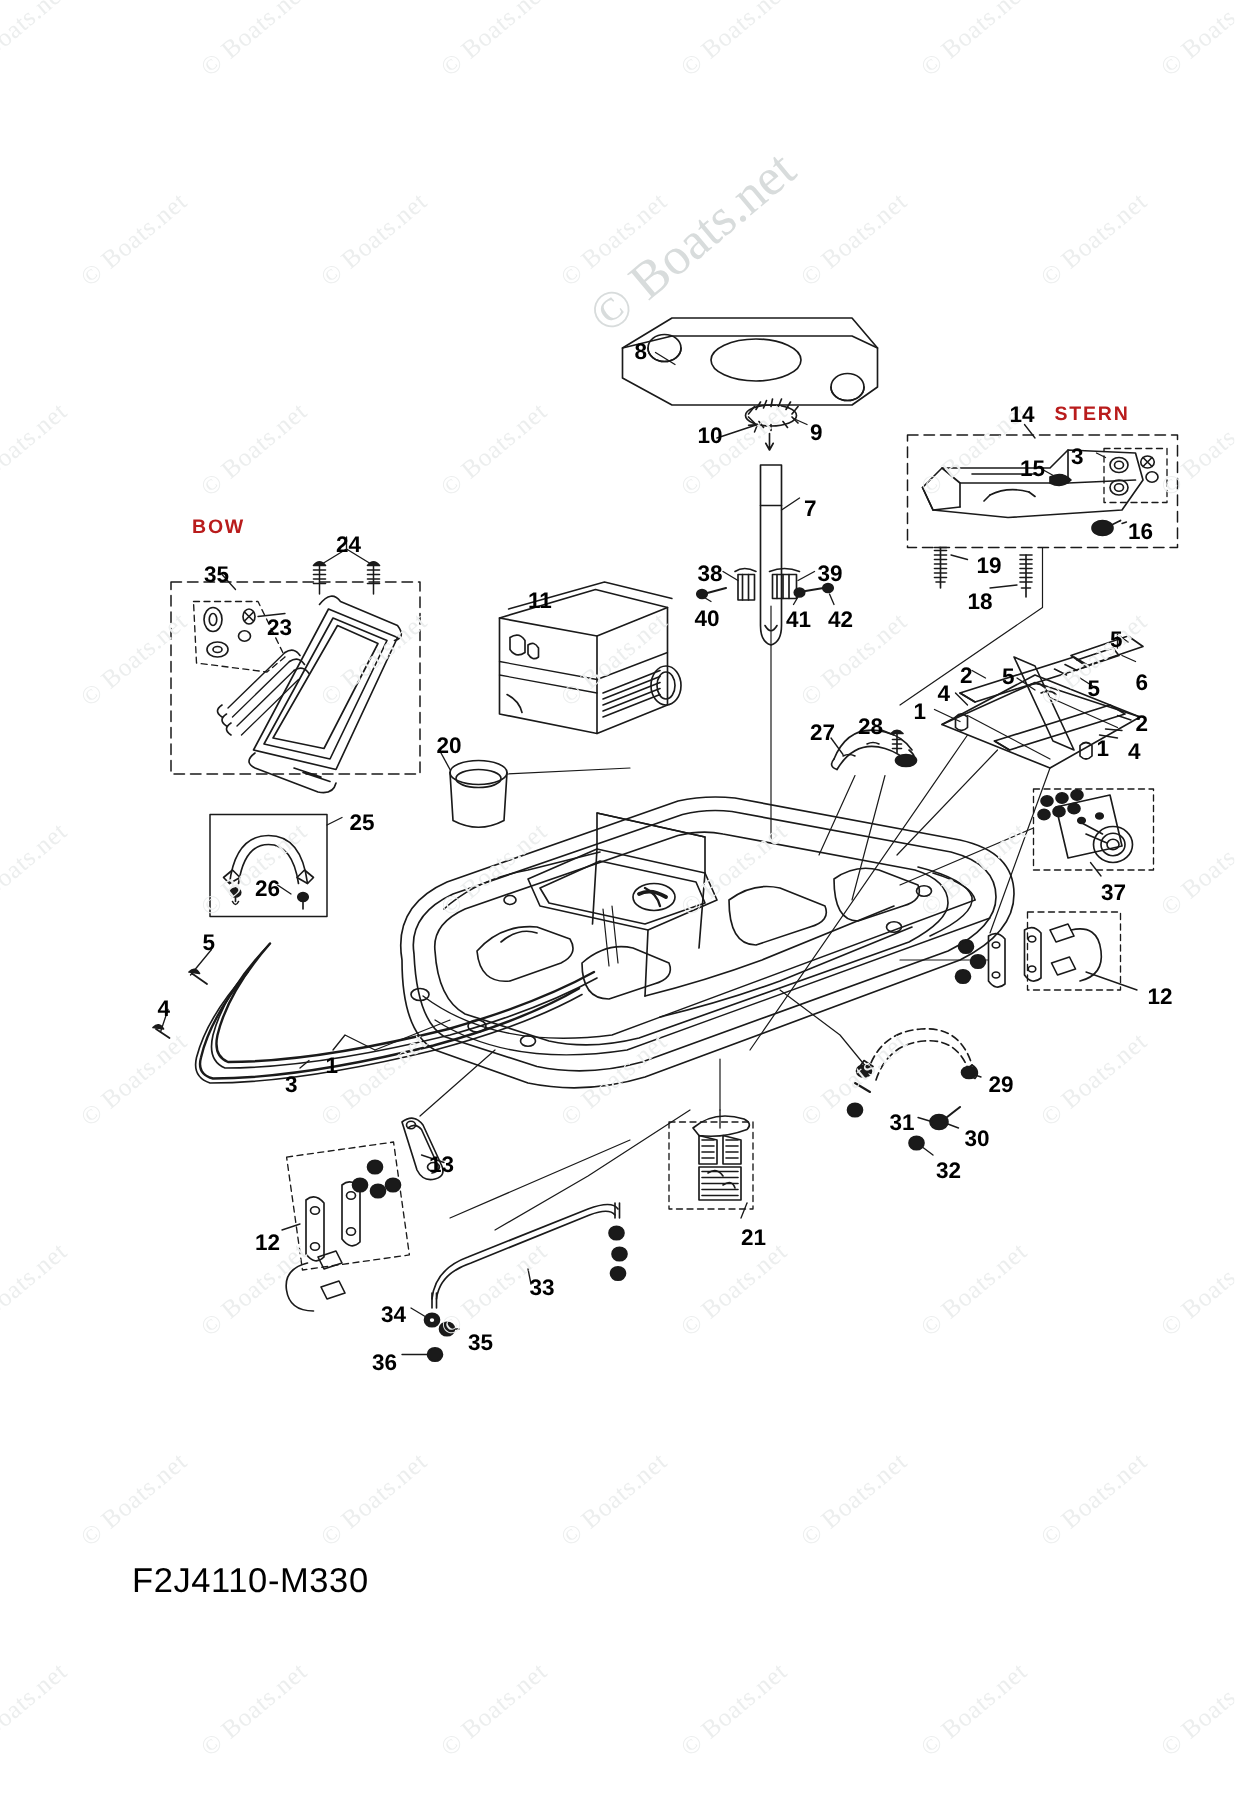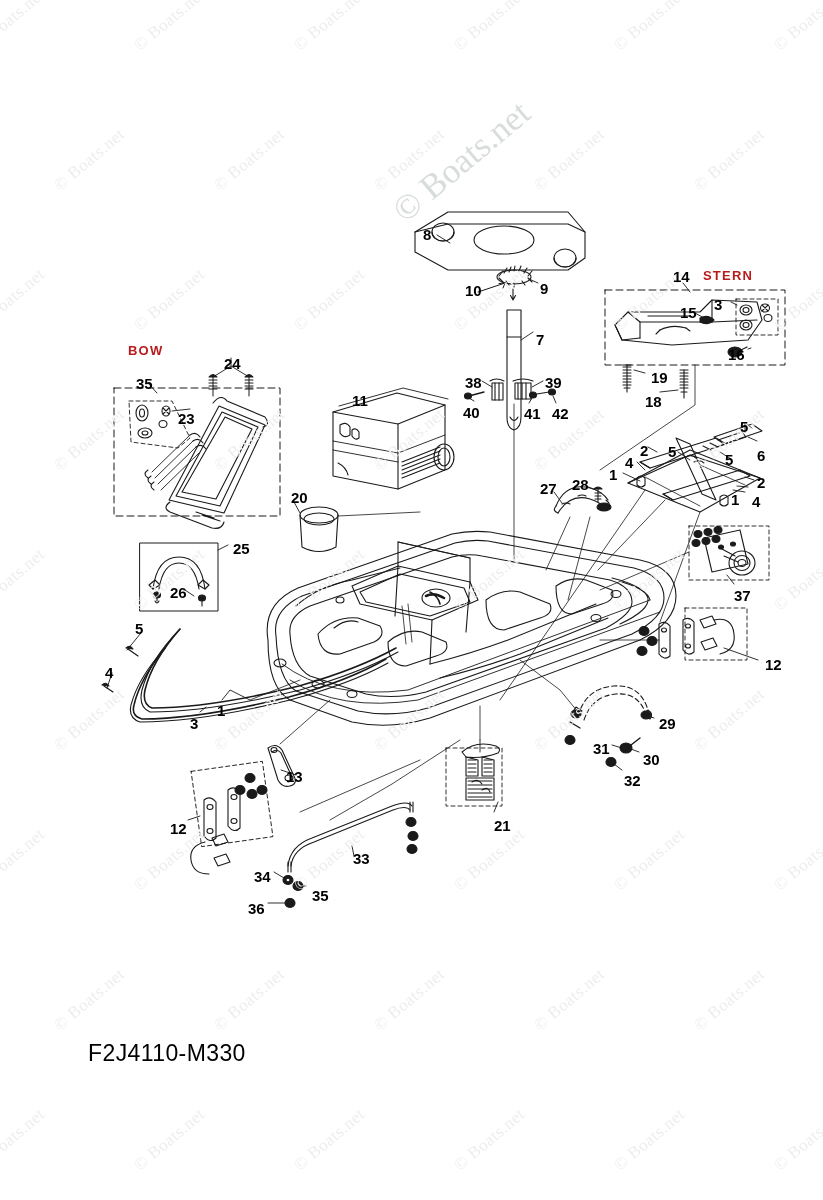--- a/index.html
+++ b/index.html
@@ -602,21 +602,21 @@
   </svg>
 
   <div id="labels">
       <div class="callout" style="left: 423px; top: 227px;">8</div>
       <div class="callout" style="left: 540px; top: 281px;">9</div>
       <div class="callout" style="left: 465px; top: 283px;">10</div>
       <div class="callout" style="left: 536px; top: 332px;">7</div>
       <div class="callout" style="left: 673px; top: 269px;">14</div>
       <div class="callout" style="left: 680px; top: 305px;">15</div>
       <div class="callout" style="left: 714px; top: 297px;">3</div>
-      <div class="callout" style="left: 728px; top: 347px;">16</div>
+      <div class="callout" style="left: 752px; top: 347px;">16</div>
       <div class="callout" style="left: 651px; top: 370px;">19</div>
       <div class="callout" style="left: 645px; top: 394px;">18</div>
       <div class="callout" style="left: 224px; top: 356px;">24</div>
       <div class="callout" style="left: 136px; top: 376px;">35</div>
       <div class="callout" style="left: 178px; top: 411px;">23</div>
       <div class="callout" style="left: 352px; top: 393px;">11</div>
       <div class="callout" style="left: 465px; top: 375px;">38</div>
       <div class="callout" style="left: 545px; top: 375px;">39</div>
       <div class="callout" style="left: 463px; top: 405px;">40</div>
       <div class="callout" style="left: 524px; top: 406px;">41</div>

